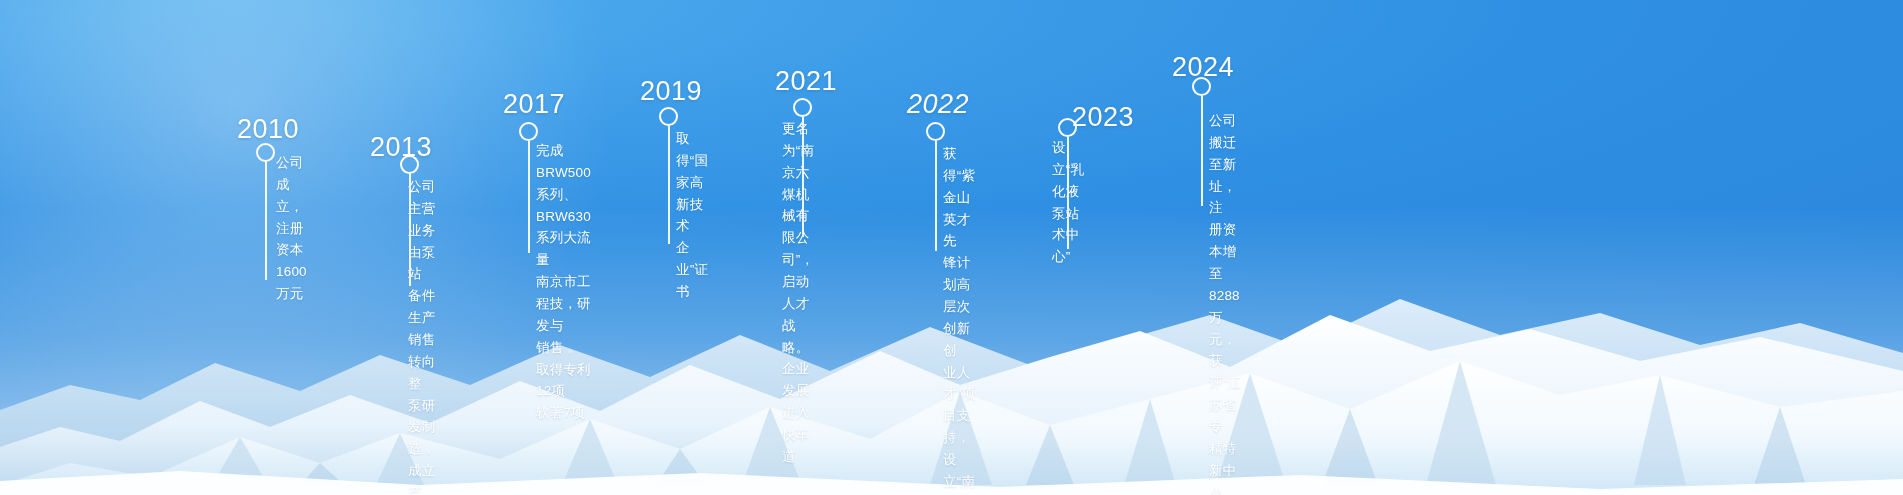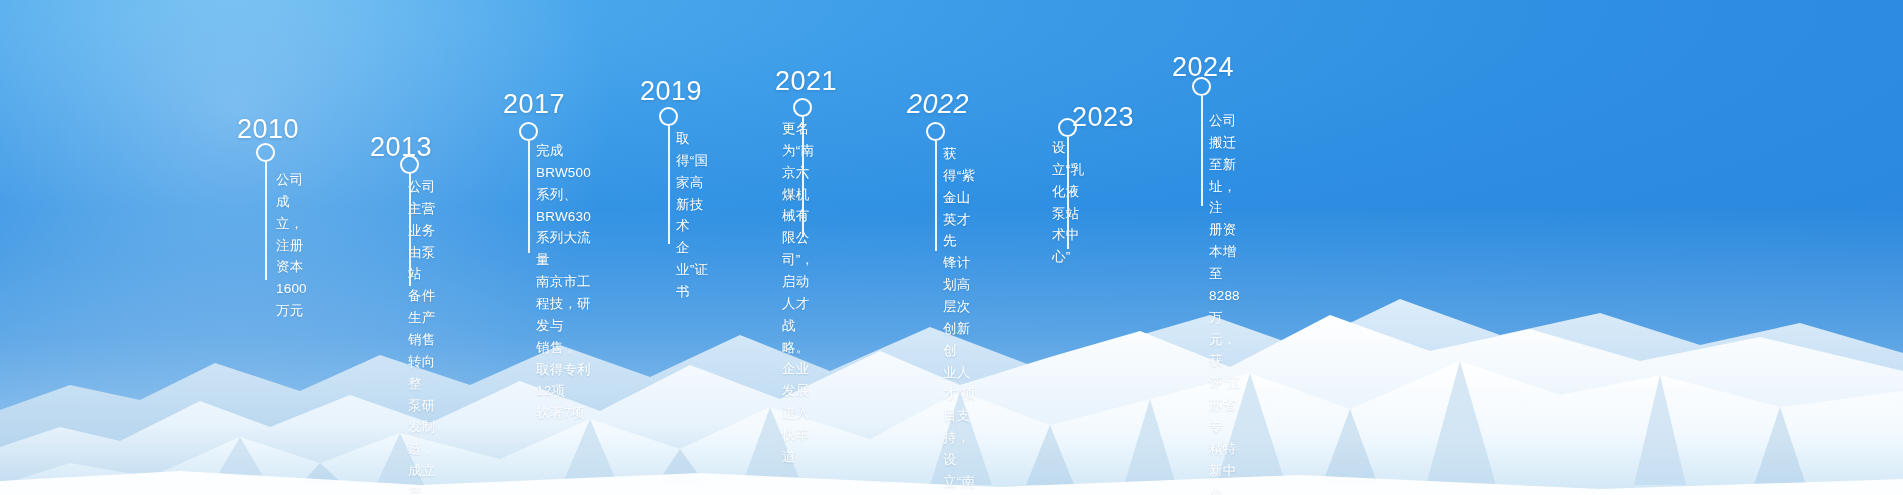--- a/index.html
+++ b/index.html
@@ -130,21 +130,21 @@
 
       <path d="M0,300 L0,286 L180,276 L420,290 L700,278 L1000,292 L1300,280 L1600,294 L1903,284 L1903,300 Z" fill="#ffffff" opacity="0.95"></path>
     </svg>
   </div>
 
   <div class="timeline" id="timeline">
       <div class="node">
         <div class="year" style="left: 237px; top: 116px; text-align: right;">2010</div>
         <div class="stem" style="left: 265px; top: 162px; height: 118px;"></div>
         <div class="dot" style="left: 256px; top: 143px;"></div>
-        <div class="desc" style="left: 276px; top: 169px;">公司成立，注册资本
+        <div class="desc" style="left: 276px; top: 152px;">公司成立，注册资本
 1600万元</div>
       </div>
       <div class="node">
         <div class="year" style="left: 370px; top: 134px;">2013</div>
         <div class="stem" style="left: 409px; top: 174px; height: 112px;"></div>
         <div class="dot" style="left: 400px; top: 155px;"></div>
         <div class="desc" style="left: 408px; top: 176px;">公司主营业务由泵站
 备件生产销售转向整
 泵研发制造，成立产
 品研发中心.公司注册

